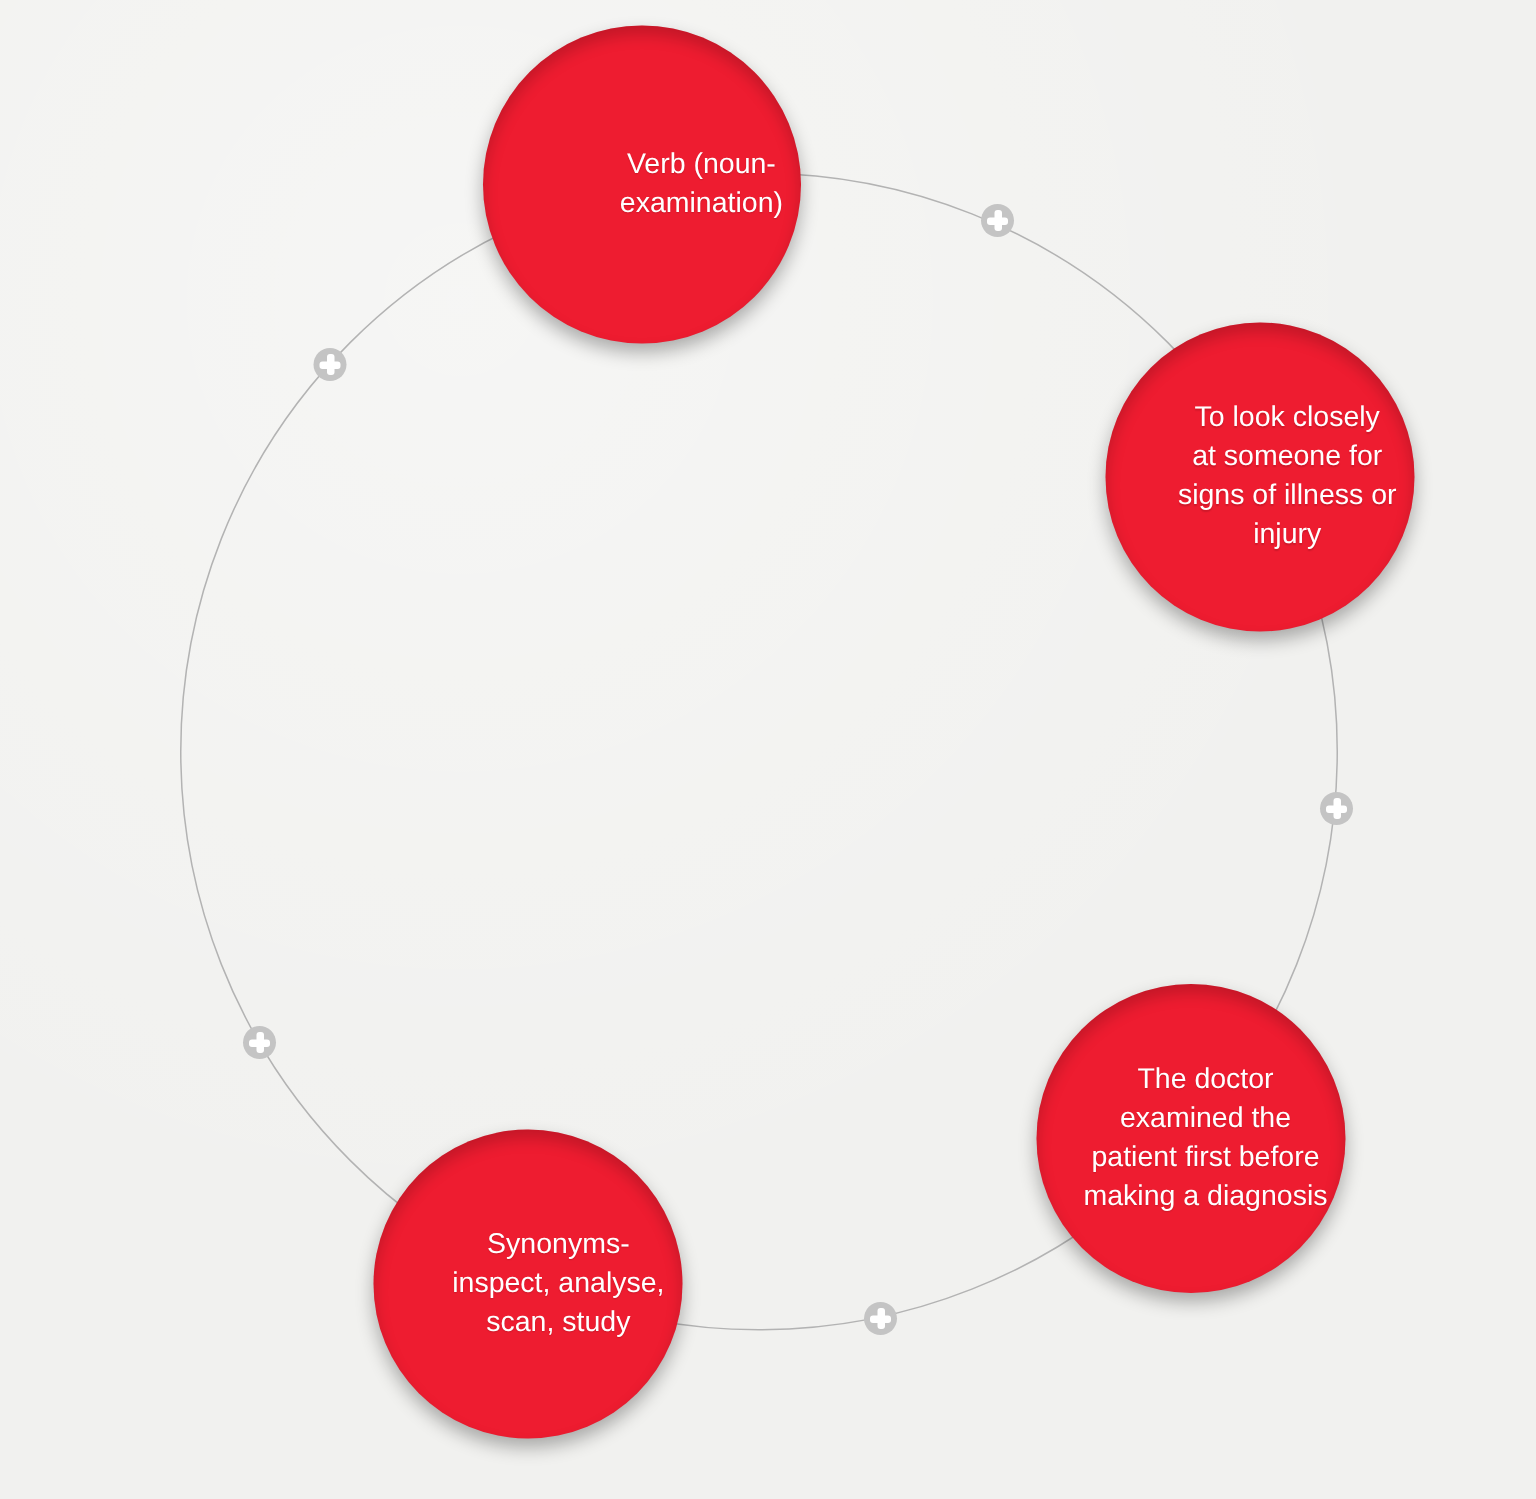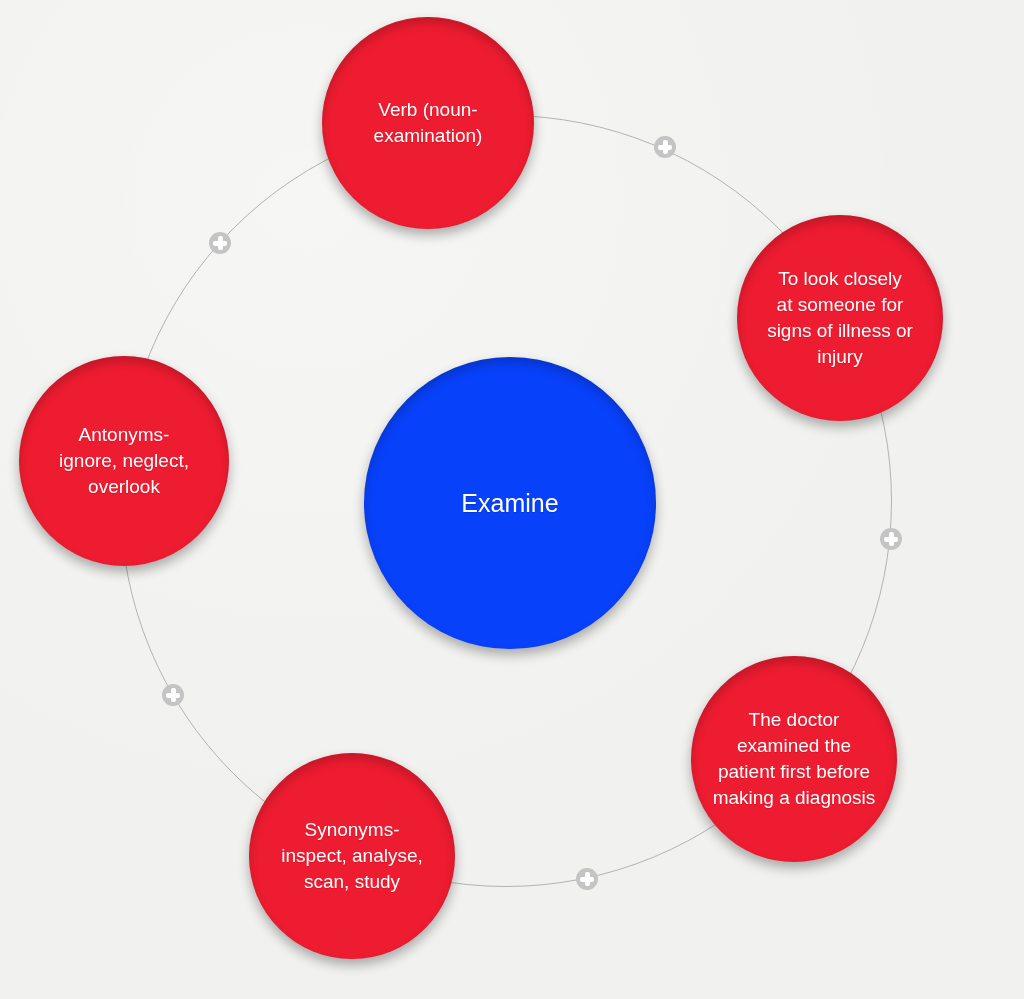--- a/index.html
+++ b/index.html
@@ -33,21 +33,21 @@
     width: 772px;
     height: 772px;
     border: 1px solid var(--orbit-line);
     border-radius: 50%;
   }
   .bubble {
     position: absolute;
     border-radius: 50%;
     display: flex;
     align-items: center;
-    justify-content: center;
+    justify-content: flex-end;
     text-align: center;
     color: var(--text-white);
     box-shadow: 0 6px 12px rgba(0,0,0,0.30), inset 0 6px 10px rgba(0,0,0,0.18);
     cursor: pointer;
   }
   .red  { background: var(--node-red); }
   .blue { background: var(--center-blue); }
   .label {
     white-space: pre-line;
     font-size: 19px;
@@ -126,36 +126,28 @@
 examination)</span>
   </div>
 
   <div class="bubble red node-definition">
     <span class="label">To look closely
 at someone for
 signs of illness or
 injury</span>
   </div>
 
-  <div class="bubble red node-antonyms">
-    <span class="label">Antonyms-
-ignore, neglect,
-overlook</span>
-  </div>
 
   <div class="bubble red node-synonyms">
     <span class="label">Synonyms-
 inspect, analyse,
 scan, study</span>
   </div>
 
   <div class="bubble red node-example">
     <span class="label">The doctor
 examined the
 patient first before
 making a diagnosis</span>
   </div>
 
-  <div class="bubble blue node-center">
-    <span class="label center-label">Examine</span>
-  </div>
 
 </div>
 
 </body></html>

